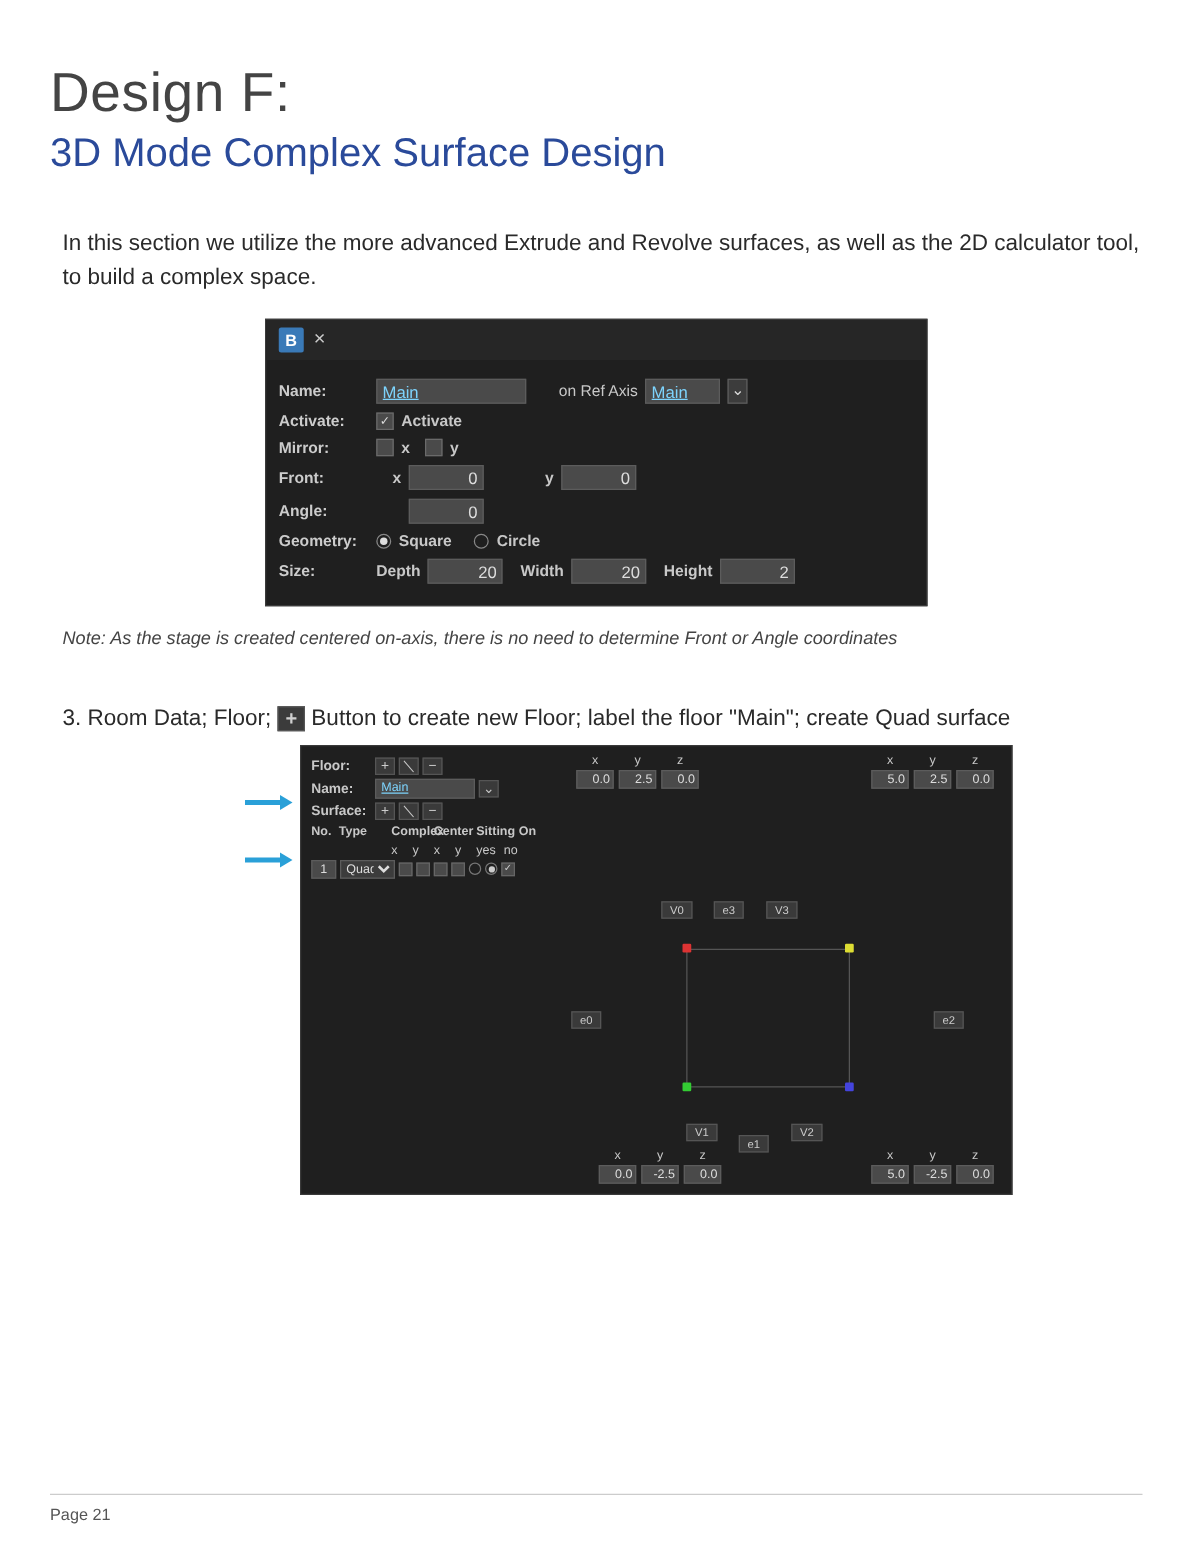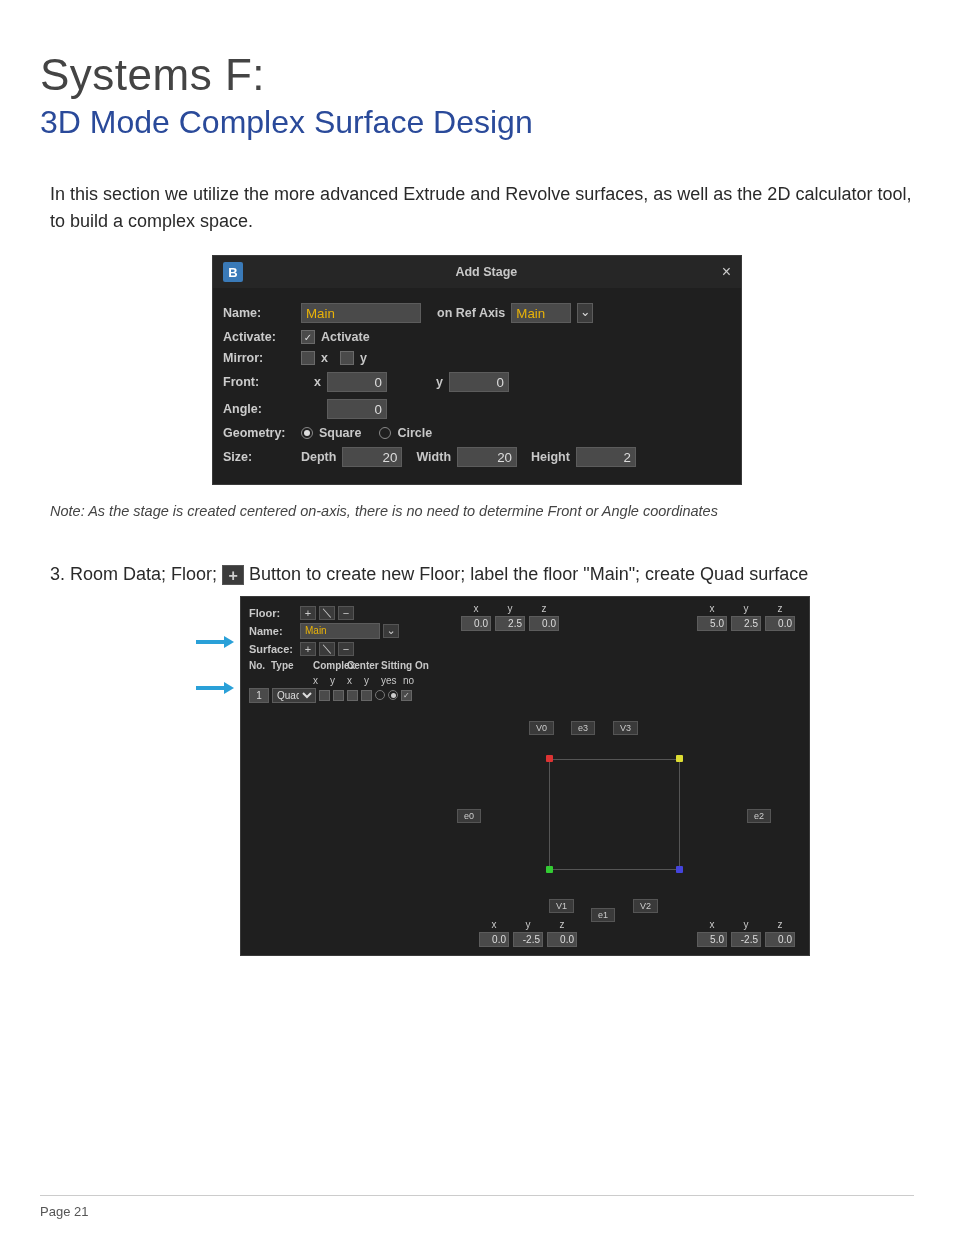--- a/index.html
+++ b/index.html
@@ -13,21 +13,21 @@
   .footer { position:absolute; bottom:16px; left:40px; right:40px; border-top:1px solid #ccc; padding-top:8px; display:flex; justify-content:space-between; font-size:13px; color:#555;}
   
   .dialog1 { width:530px; margin: 20px auto 0 auto; background:#1f1f1f; color:#c8c8c8; font-size:12.5px; border:1px solid #3a3a3a;}
   .dialog1 .title { display:flex; align-items:center; padding:6px 10px; background:#262626;}
   .b-logo { width:20px; height:20px; background:#3a7ab8; color:#fff; display:flex; align-items:center; justify-content:center; font-weight:bold; font-size:13px; border-radius:2px; margin-right:8px;}
   .dialog1 .title-text { flex:1; text-align:center; font-weight:bold;}
   .close-x { color:#ccc; font-size:16px; cursor:pointer;}
   .dlg-body { padding:8px 10px 10px 10px; }
   .row { display:flex; align-items:center; margin:7px 0; gap:6px;}
   .lbl { width:72px; font-weight:bold; color:#ccc;}
-  .txt-in { background:#4a4a4a; border:1px solid #5c5c5c; color:#eab308; height:20px; padding:0 4px; }
+  .txt-in { background:#4a4a4a; border:1px solid #5c5c5c; color:#7dd3fc; height:20px; padding:0 4px;text-decoration:underline; }
   .sel { background:#3c3c3c; border:1px solid #5c5c5c; color:#ddd; height:20px; }
   .chk { width:14px; height:14px; background:#4a4a4a; border:1px solid #6a6a6a; display:inline-flex; align-items:center; justify-content:center; color:#ddd; font-size:10px;}
   .num-in { background:#4a4a4a; border:1px solid #5c5c5c; color:#ddd; height:20px; width:60px; text-align:right; padding-right:4px;}
   .radio { width:12px; height:12px; border-radius:50%; border:1px solid #888; display:inline-block; position:relative;}
   .radio.on::after { content:''; width:6px; height:6px; background:#ddd; border-radius:50%; position:absolute; top:2px; left:2px;}
   .dlg-footer { display:flex; justify-content:flex-end; gap:6px; margin-top:8px;}
   .dlg-btn { background:#3a3a3a; border:1px solid #5a5a5a; color:#ddd; padding:3px 12px; font-size:12px;}
   
   .dialog2 { width:570px; margin: 6px 0 0 200px; background:#1f1f1f; color:#c8c8c8; font-size:11px; border:1px solid #3a3a3a; padding:6px 8px 8px 8px; position:relative;}
   .d2-top { display:flex; gap:6px; }
@@ -51,39 +51,38 @@
   .vtag { position:absolute; background:#3a3a3a; border:1px solid #555; color:#ccc; font-size:9px; padding:1px 6px;}
   .dot { position:absolute; width:7px; height:7px; border-radius:1px;}
   .sq-line { position:absolute; background:#555;}
   .arrow { position:absolute; display:flex; align-items:center;}
   .arrow-line { height:4px; width:28px; background:#2aa0d8;}
   .arrow-head { width:0; height:0; border-top:6px solid transparent; border-bottom:6px solid transparent; border-left:10px solid #2aa0d8;}
 </style>
 </head>
 <body>
 
-<h1 class="section">Systems F:</h1>
+<h1 class="section">Design F:</h1>
 <h2 class="subtitle">3D Mode Complex Surface Design</h2>
 
 <p class="body-text">In this section we utilize the more advanced Extrude and Revolve surfaces, as well as the 2D calculator tool, to build a complex space.</p>
 
 <div class="steps">
 </div>
 
 <div class="dialog1">
   <div class="title">
     <span class="b-logo">B</span>
-    <span class="title-text">Add Stage</span>
     <span class="close-x">×</span>
   </div>
   <div class="dlg-body">
     <div class="row">
       <span class="lbl">Name:</span>
       <input class="txt-in" style="width: 120px;" value="Main">
-      <span style="margin-left:10px;font-weight:bold">on Ref Axis</span>
+      <span style="margin-left:20px;font-weight:normal">on Ref Axis</span>
       <input class="txt-in" style="width: 60px;" value="Main">
       <span class="sel" style="width:16px;text-align:center">⌄</span>
     </div>
     <div class="row">
       <span class="lbl">Activate:</span>
       <span class="chk">✓</span>
       <span style="font-weight:bold">Activate</span>
     </div>
     <div class="row">
       <span class="lbl">Mirror:</span>

